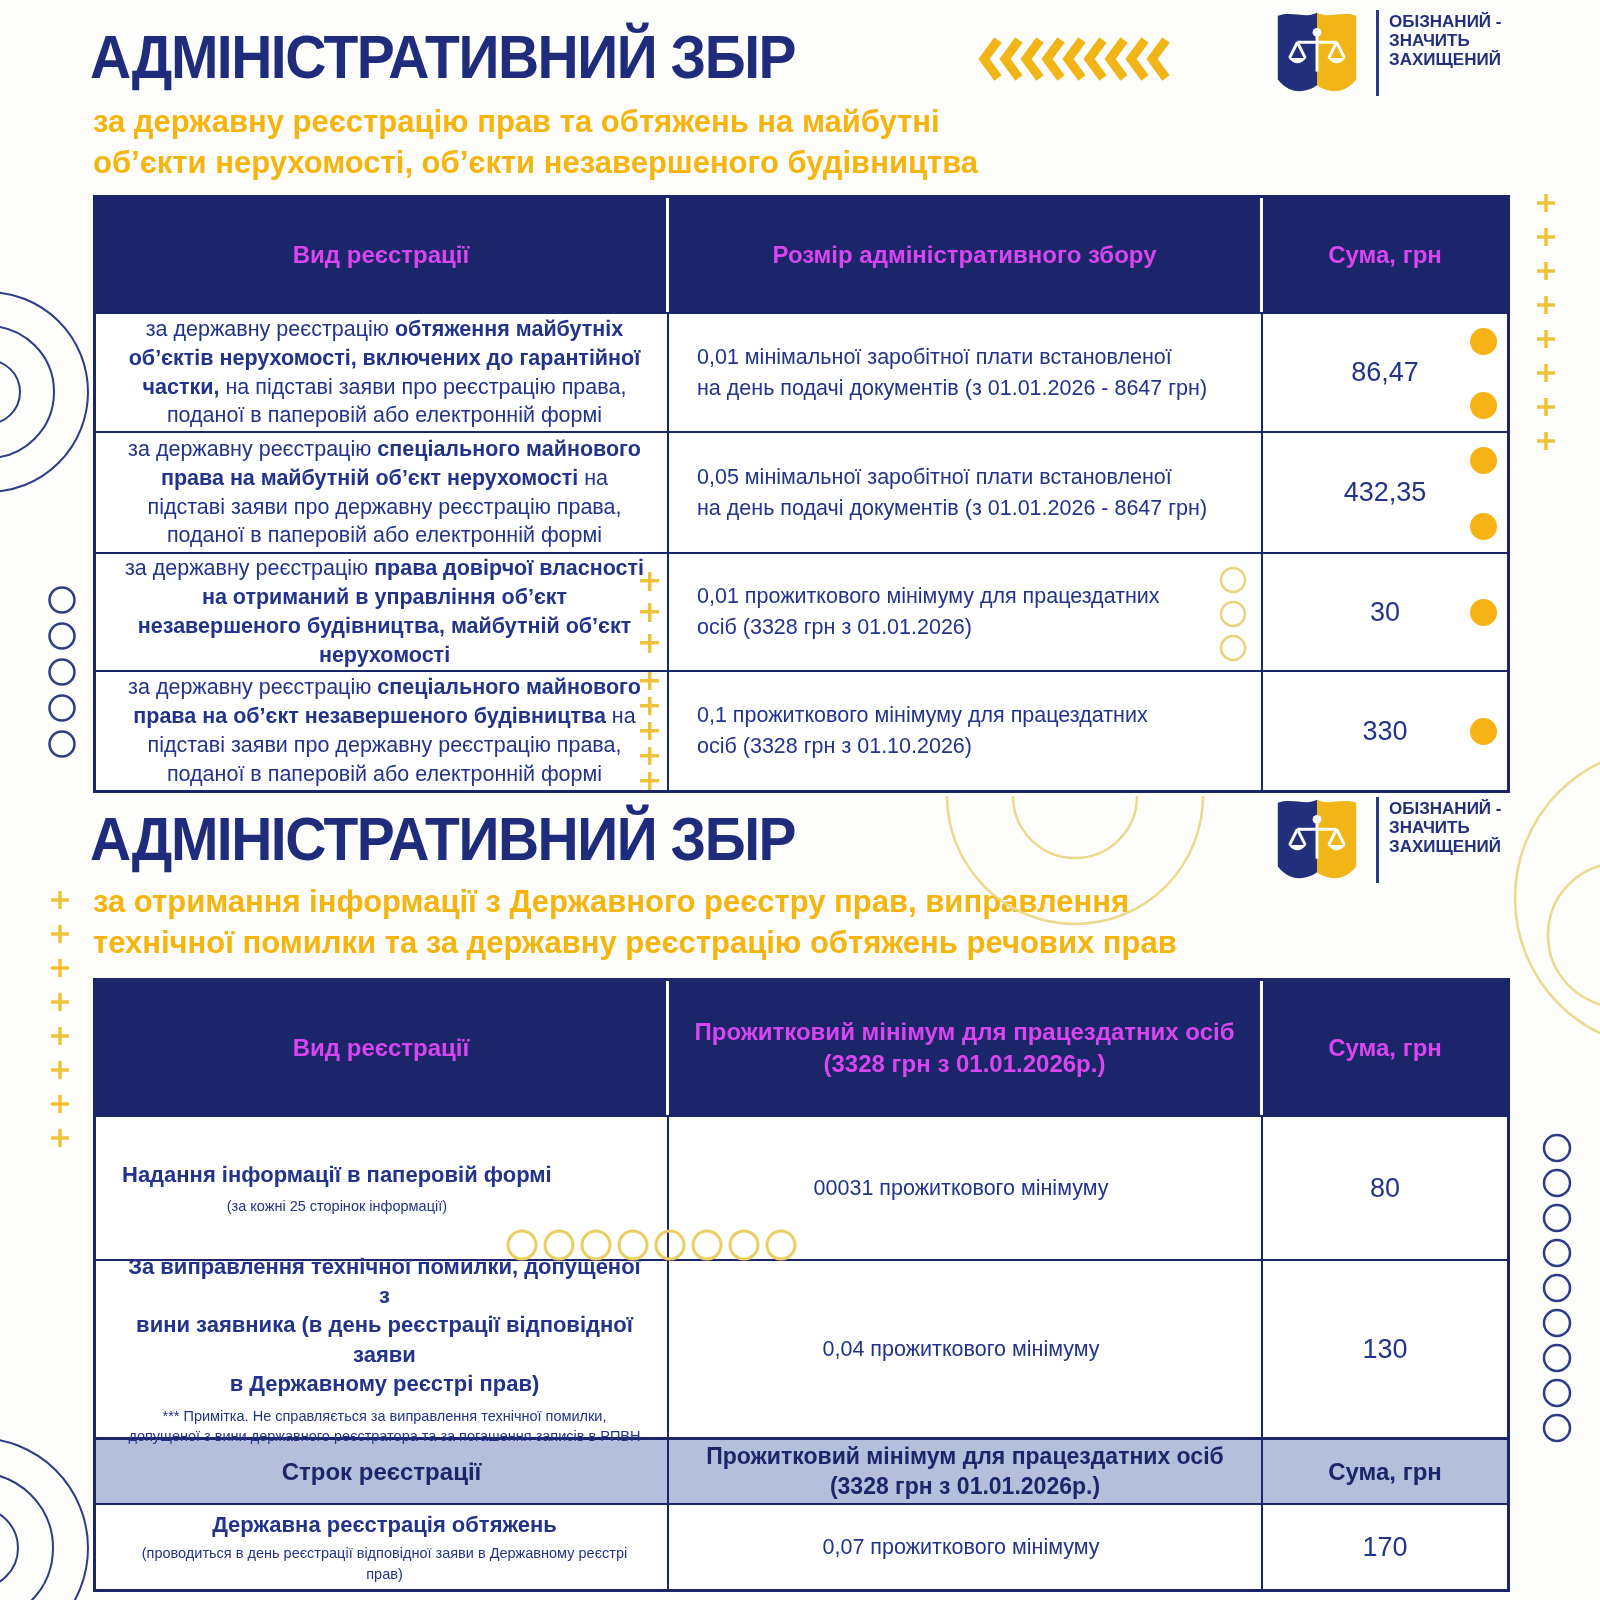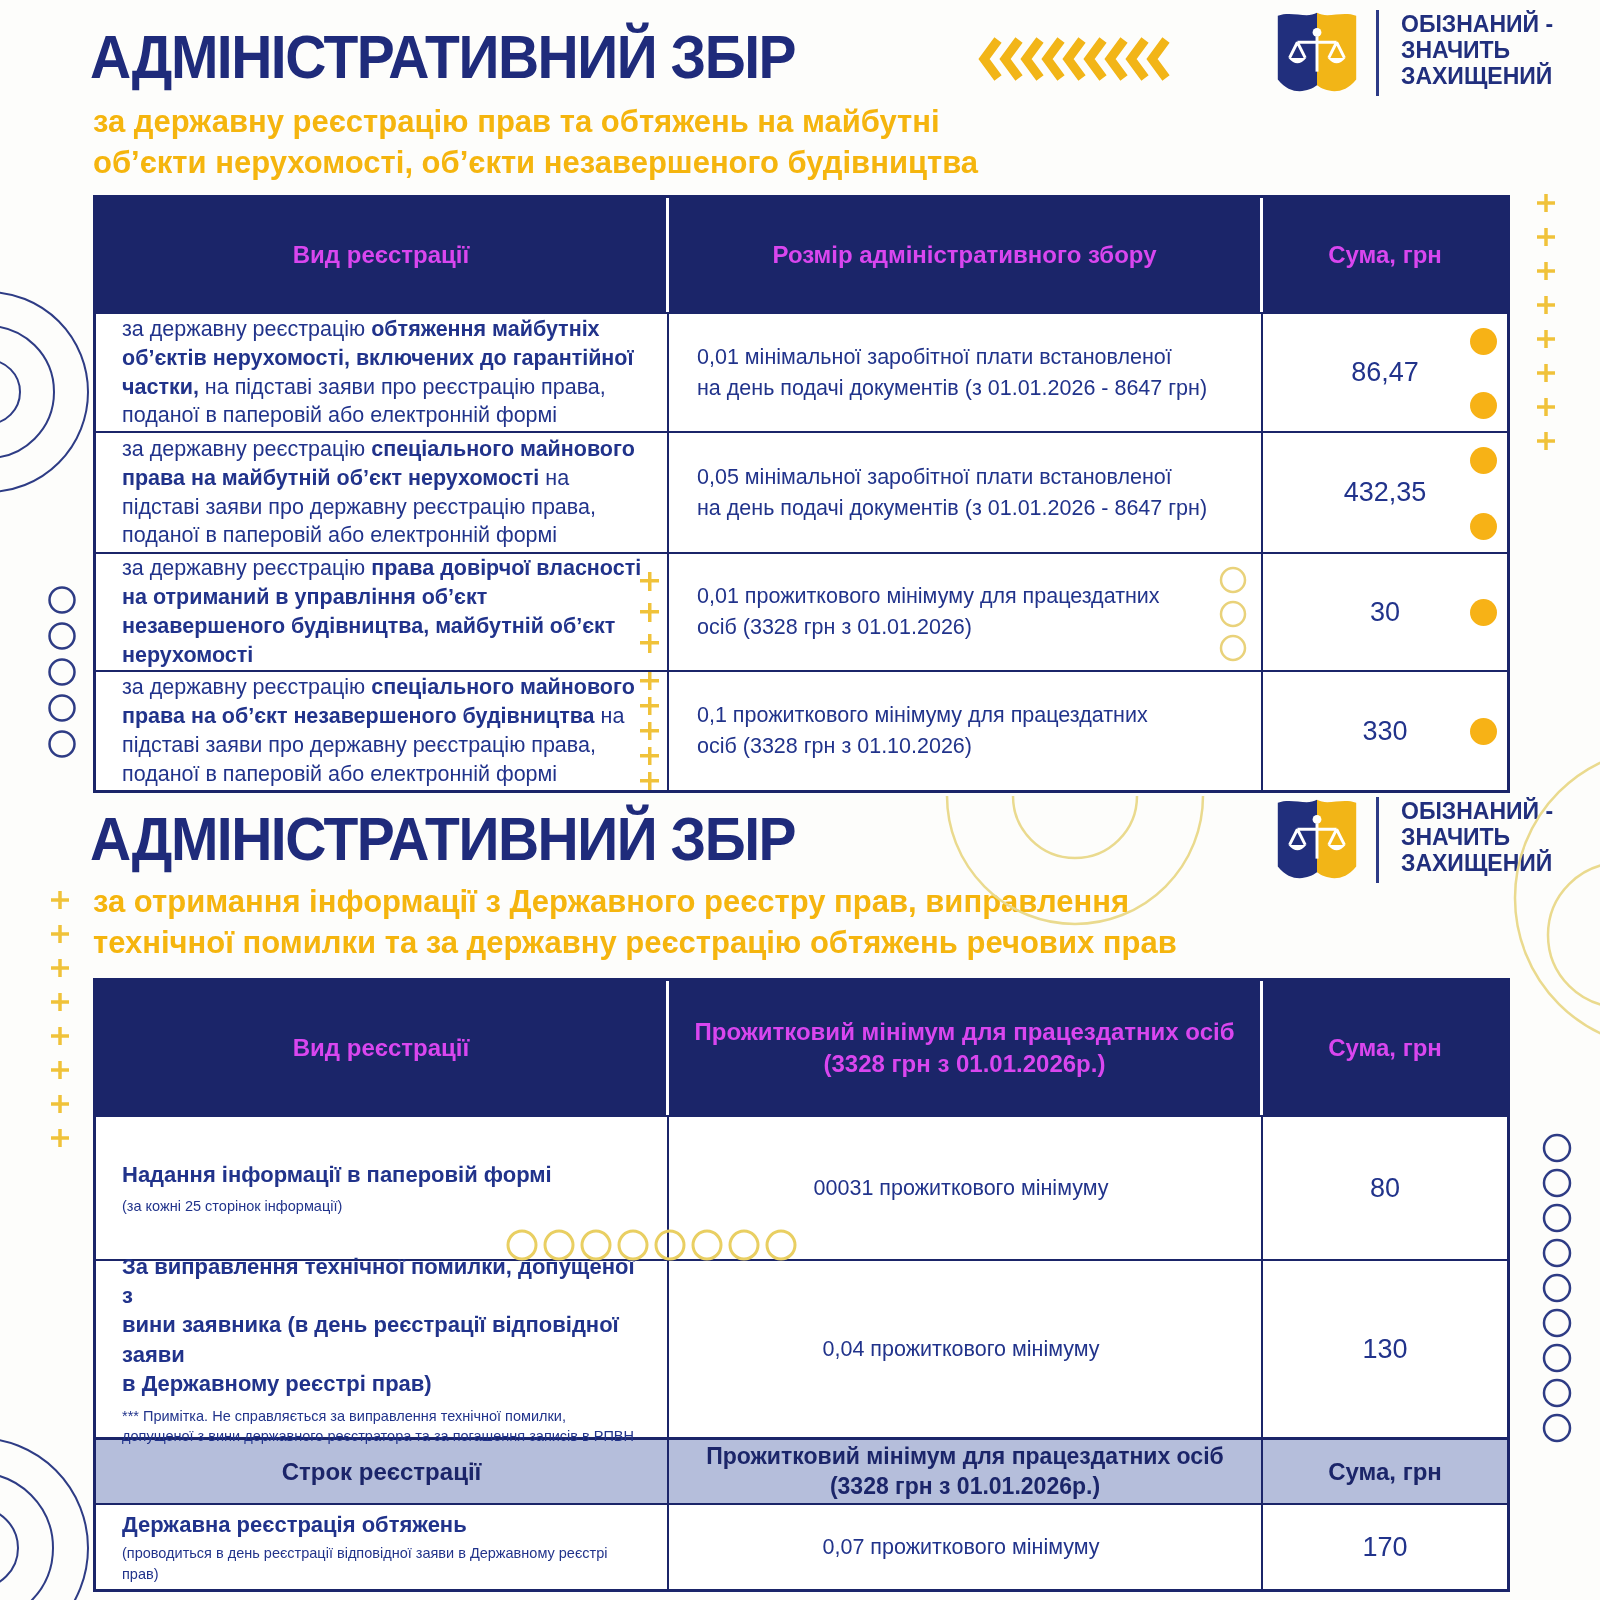--- a/index.html
+++ b/index.html
@@ -16,21 +16,21 @@
     transform:scaleY(1.08);transform-origin:left top;white-space:nowrap;
   }
   .subt{
     position:absolute;left:93px;color:#f5b50e;font-weight:700;
     font-size:31px;line-height:1.32;white-space:pre-line;
   }
 
   
   .logo{position:absolute;display:flex;align-items:flex-start;}
   .logo .divider{width:3px;height:86px;background:#2c3a86;margin:4px 10px 0 10px;}
-  .slogan{color:#212f7d;font-weight:700;font-size:23px;line-height:1.12;padding-top:6px;white-space:nowrap;margin-left:12px;}
+  .slogan{color:#212f7d;font-weight:700;font-size:17px;line-height:1.12;padding-top:6px;white-space:nowrap;}
 
   
   .tbl{
     position:absolute;left:93px;width:1417px;box-sizing:border-box;
     border:3px solid #1b2569;background:#fff;display:grid;
   }
   #t1{top:195px;grid-template-columns:573px 594px 244px;grid-template-rows:114px 119px 121px 118px 120px;}
   #t2{top:978px;grid-template-columns:573px 594px 244px;grid-template-rows:134px 144px 178px 66px 86px;}
 
   .th{
@@ -39,21 +39,21 @@
     border-right:3px solid #ffffff;white-space:pre-line;padding:0 14px;
   }
   .th.last{border-right:none;}
 
   .td{
     position:relative;display:flex;align-items:center;color:#21338b;
     border-top:2.5px solid #1b2569;border-right:2.5px solid #1b2569;box-sizing:border-box;
   }
   .td.last{border-right:none;}
 
-  .kind{padding:8px 20px 8px 26px;font-size:21.5px;line-height:1.34;}
+  .kind{padding:8px 20px 8px 26px;font-size:21.5px;line-height:1.34;text-align:center;}
   .kind b{font-weight:700;}
   .size{padding-left:28px;padding-right:16px;font-size:21.5px;line-height:1.42;white-space:pre-line;}
   .size.center{justify-content:center;text-align:center;padding-left:8px;}
   .amount{justify-content:center;font-size:27px;}
 
   .celltitle{font-weight:700;font-size:22px;line-height:1.34;white-space:pre-line;}
   .note{font-size:14.5px;line-height:1.4;margin-top:7px;white-space:pre-line;}
   .colwrap{display:flex;flex-direction:column;justify-content:center;}
 
   .shd{

